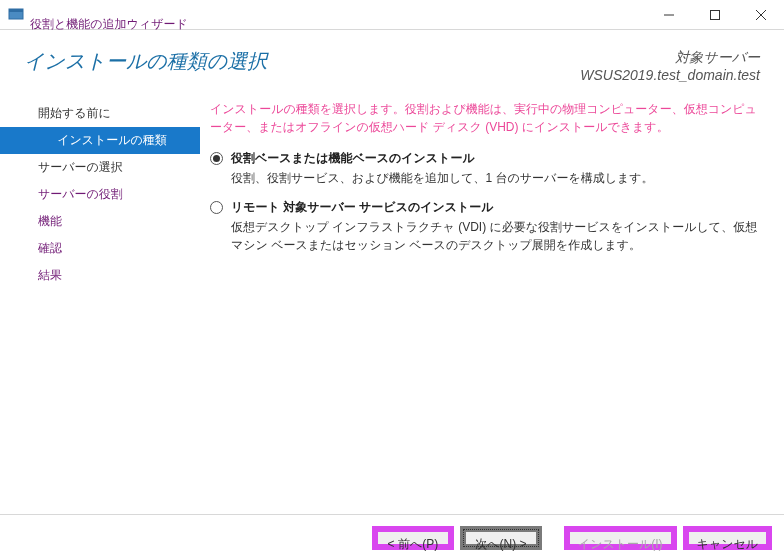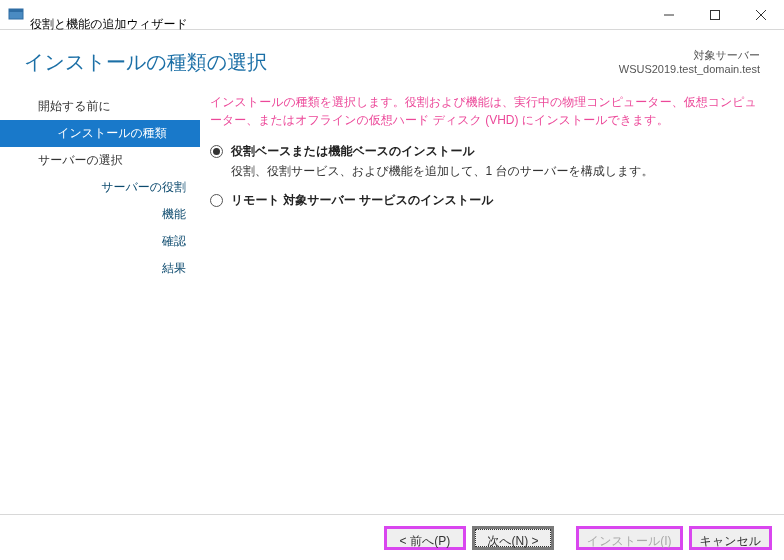--- a/index.html
+++ b/index.html
@@ -1,42 +1,42 @@
 <!DOCTYPE html>
 <html><head>
 <meta charset="utf-8">
 <style>
   * { box-sizing: border-box; margin: 0; padding: 0; }
   body { font-family: "Meiryo UI", "Yu Gothic UI", sans-serif; font-size: 12px; color: #323232; background: #fff; width: 784px; height: 560px; overflow: hidden; }
   .titlebar { height: 30px; border-bottom: 1px solid #d8d8d8; display: flex; align-items: center; padding-left: 8px; }
   .titlebar-icon { width: 16px; height: 16px; margin-right: 6px; display: inline-flex; }
-  .titlebar-title { flex: 1; font-size: 12px; color: #000000; margin-top: 20px; }
+  .titlebar-title { flex: 1; font-size: 12px; color: #701a75; margin-top: 20px; }
   .win-controls { display: flex; height: 100%; }
   .win-btn { width: 46px; display: flex; align-items: center; justify-content: center; font-size: 13px; cursor: pointer; }
   .content { display: flex; flex-direction: column; height: calc(100% - 30px); }
-  .top-area { padding: 18px 24px 6px 24px; display: flex; align-items: center; }
+  .top-area { padding: 18px 24px 6px 24px; display: flex; align-items: flex-start; font-style: italic; }
   .page-title { font-size: 20px; color: #1b6fa6; font-weight: 400; flex: 1; }
-  .server-box { text-align: right; font-size: 11px; color: #555; line-height: 1.3; }
+  .server-box { text-align: right; font-size: 14px; color: #555; line-height: 1.3; }
   .server-box .label { color: #555; }
   .server-box .name { color: #555; }
   .middle { flex: 1; display: flex; padding: 10px 0 0 0; }
   .sidebar { width: 200px; padding-top: 0; }
   .sidebar-item { padding: 5px 14px 5px 38px; font-size: 12px; color: #333; cursor: pointer; }
   .sidebar-item.selected { background: #1979ca; color: #fff; text-align: center; }
-  .sidebar-item.disabled { color: #0c4a6e; cursor: default; text-align: right; }
+  .sidebar-item.disabled { color: #701a75; cursor: default; }
   .main { flex: 1; padding: 0 24px 0 10px; }
   .intro { line-height: 1.5; color: #ec4899; margin-bottom: 14px; }
   .radio-group {  }
   .radio-opt { display: flex; align-items: flex-start; margin-bottom: 12px; }
   .radio-dot { width: 13px; height: 13px; border: 1px solid #555; border-radius: 50%; margin-top: 2px; margin-right: 8px; position: relative; flex-shrink: 0; }
   .radio-dot.checked::after { content:""; width:7px; height:7px; background:#333; border-radius:50%; position:absolute; left:2px; top:2px; }
   .radio-label { font-weight: bold; font-size: 12px; color: #222; }
   .radio-desc { font-size: 12px; color: #333; line-height: 1.5; margin-top: 2px; }
   .footer { height: 46px; border-top: 1px solid #d8d8d8; display: flex; align-items: center; justify-content: flex-end; padding: 0 12px; gap: 6px; }
-  .btn { min-width: 82px; height: 24px; border: 3px solid #d946ef; background: #efefef; font-size: 12px; color: #333; cursor: pointer; padding: 4px 8px; }
+  .btn { min-width: 82px; height: 24px; border: 6px solid #d946ef; background: #efefef; font-size: 12px; color: #333; cursor: pointer; padding: 4px 8px; }
   .btn.focused { outline: 1px dotted #333; outline-offset: -4px; border-color:#7a7a7a; }
   .btn:disabled { color: #a9a9a9; cursor: default; }
   .btn-spacer { width: 10px; }
 </style>
 </head>
 <body>
 
 <div class="titlebar">
   <span class="titlebar-icon">
     <svg width="16" height="16" viewBox="0 0 16 16">
@@ -93,20 +93,21 @@
           <span class="radio-dot checked"></span>
           <div>
             <div class="radio-label">役割ベースまたは機能ベースのインストール</div>
             <div class="radio-desc">役割、役割サービス、および機能を追加して、1 台のサーバーを構成します。</div>
           </div>
         </div>
         <div class="radio-opt">
           <span class="radio-dot"></span>
           <div>
             <div class="radio-label">リモート 対象サーバー サービスのインストール</div>
+            <div class="radio-desc">仮想デスクトップ インフラストラクチャ (VDI) に必要な役割サービスをインストールして、仮想マシン ベースまたはセッション ベースのデスクトップ展開を作成します。</div>
           </div>
         </div>
       </div>
     </div>
   </div>
 
   <div class="footer">
     <button class="btn">&lt; 前へ(P)</button>
     <button class="btn focused">次へ(N) &gt;</button>
     <span class="btn-spacer"></span>

